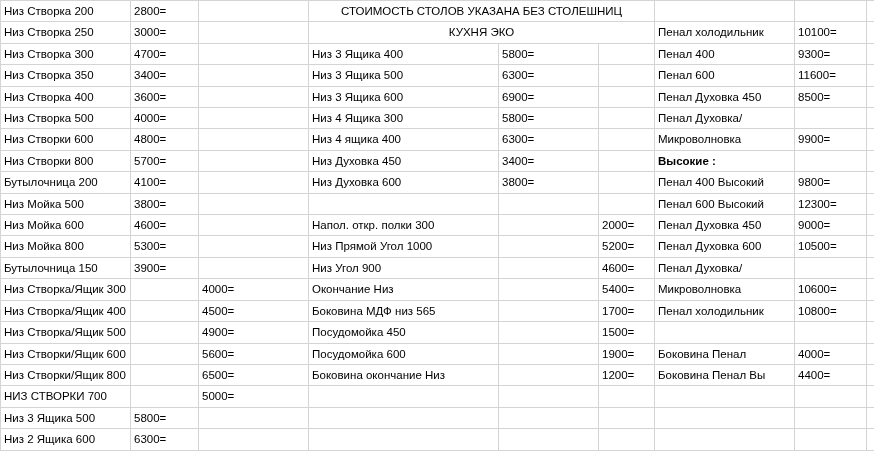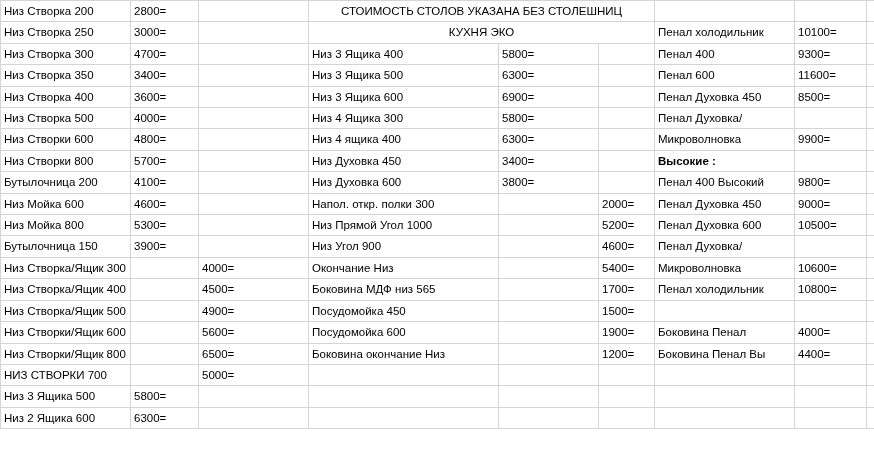--- a/index.html
+++ b/index.html
@@ -152,20 +152,31 @@
         <td>4100=</td>
         <td></td>
         <td>Низ Духовка 600</td>
         <td>3800=</td>
         <td></td>
         <td>Пенал 400 Высокий</td>
         <td>9800=</td>
         <td></td>
       </tr>
       <tr>
+        <td>Низ Мойка 500</td>
+        <td>3800=</td>
+        <td></td>
+        <td></td>
+        <td></td>
+        <td></td>
+        <td>Пенал 600 Высокий</td>
+        <td>12300=</td>
+        <td></td>
+      </tr>
+      <tr>
         <td>Низ Мойка 600</td>
         <td>4600=</td>
         <td></td>
         <td>Напол. откр. полки 300</td>
         <td></td>
         <td>2000=</td>
         <td>Пенал Духовка 450</td>
         <td>9000=</td>
         <td></td>
       </tr>

